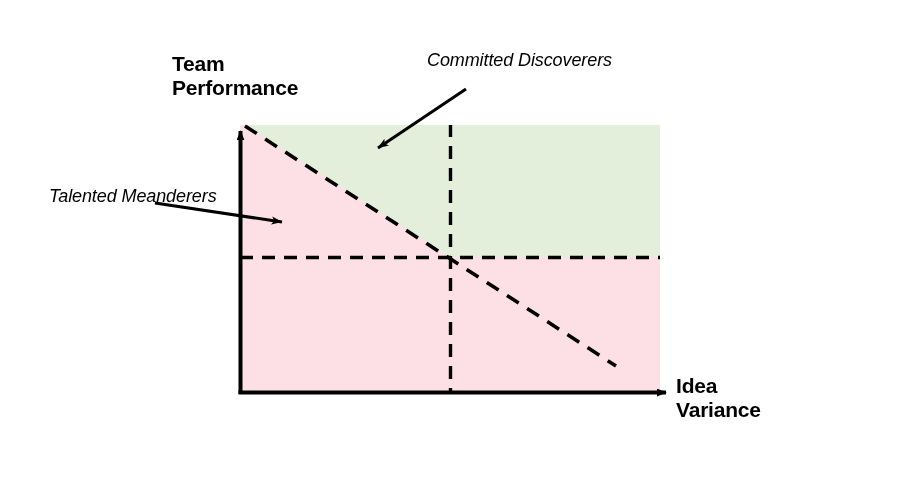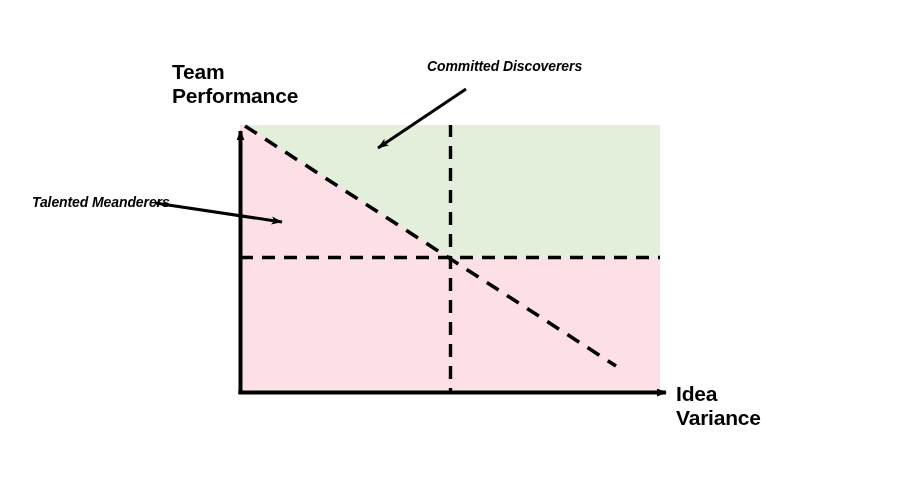--- a/index.html
+++ b/index.html
@@ -21,53 +21,52 @@
     top: 0;
     width: 904px;
     height: 486px;
   }
 
   .lbl {
     position: absolute;
     color: #000000;
     line-height: 1.16;
     white-space: pre-line;
-    margin-top: 8px;
   }
 
   .lbl-axis {
     font-weight: bold;
     font-size: 21px;
     letter-spacing: -0.2px;
   }
 
   .lbl-annot {
     font-style: italic;
-    font-weight: bold;
-    font-size: 14px;
+    font-weight: normal;
+    font-size: 18px;
     letter-spacing: -0.1px;
   }
 
   #y-axis-title {
     left: 172px;
     top: 52px;
   }
 
   #x-axis-title {
     left: 676px;
     top: 374px;
   }
 
   #annot-committed {
     left: 427px;
     top: 50px;
   }
 
   #annot-talented {
-    left: 32px;
+    left: 49px;
     top: 186px;
   }
 </style>
 </head>
 <body>
 
 <svg id="canvas" viewBox="0 0 904 486">
   <defs>
     <clipPath id="clip-plot">
       <rect x="240" y="125" width="420" height="269"></rect>

